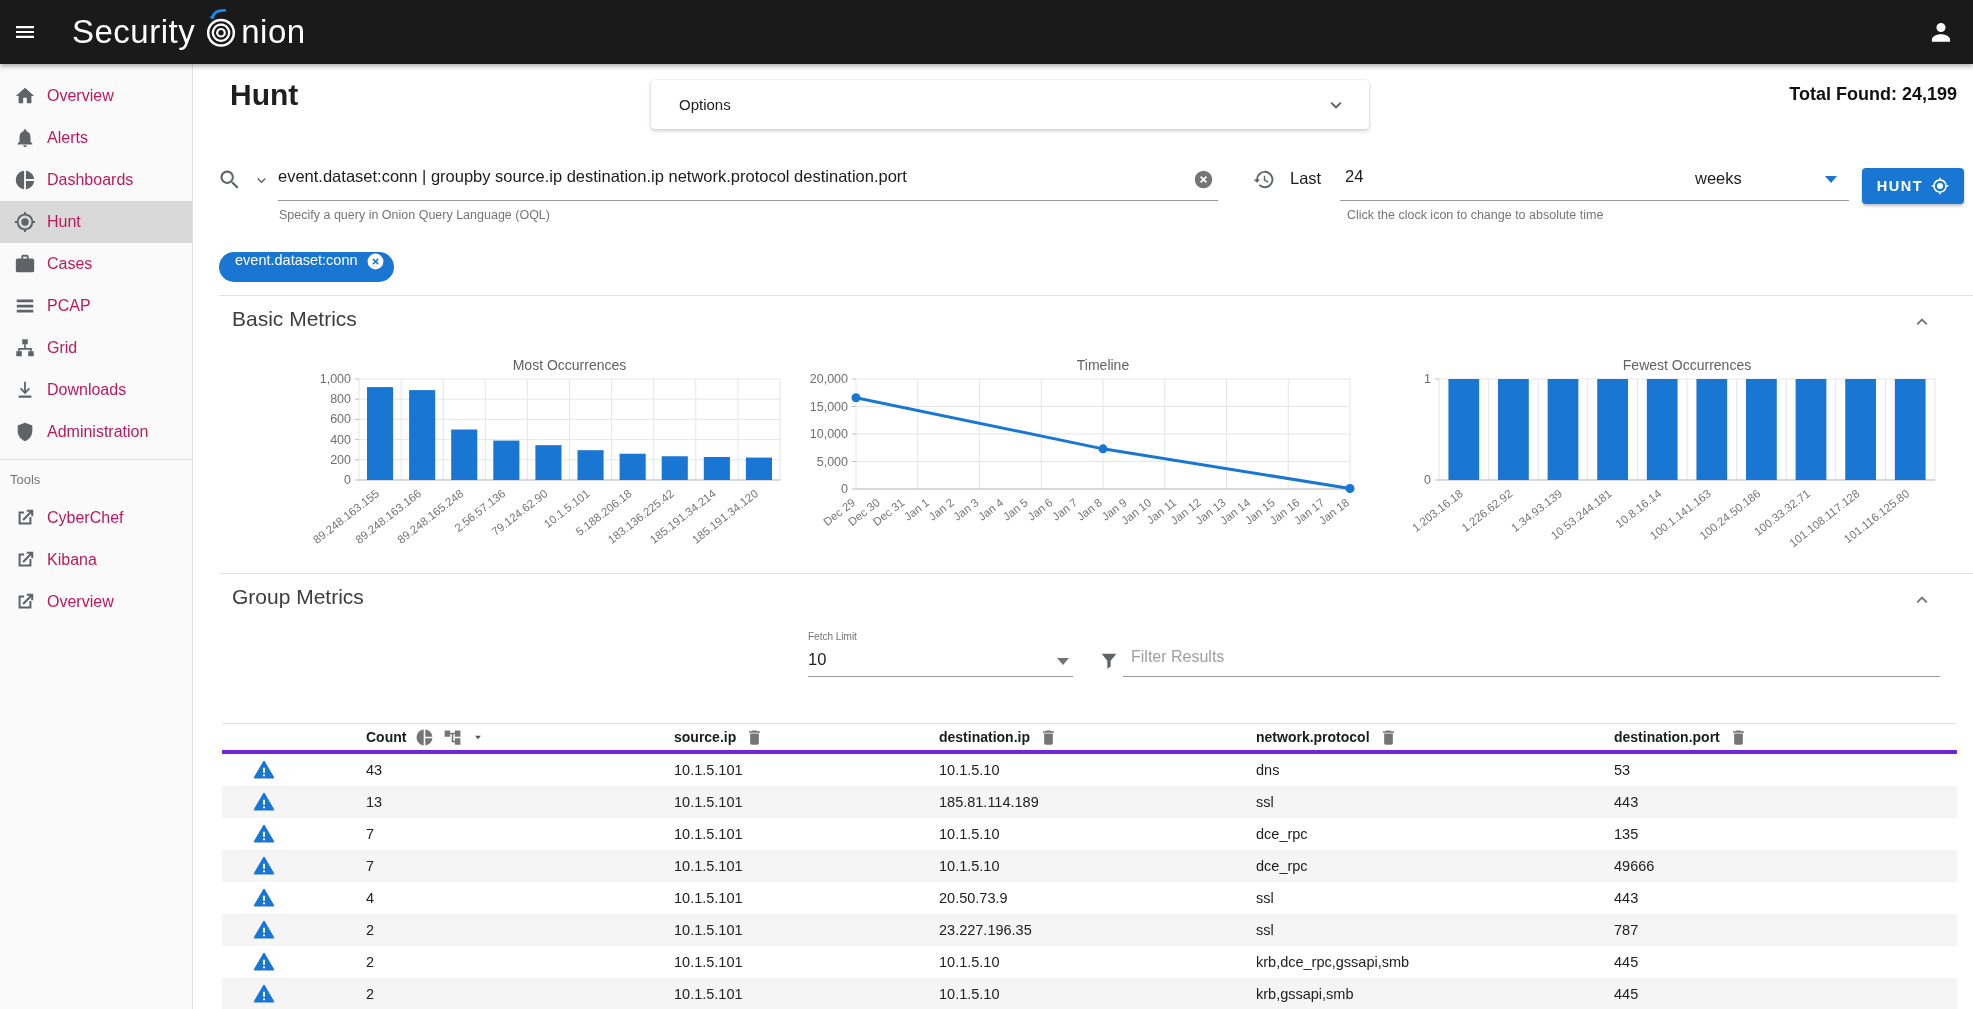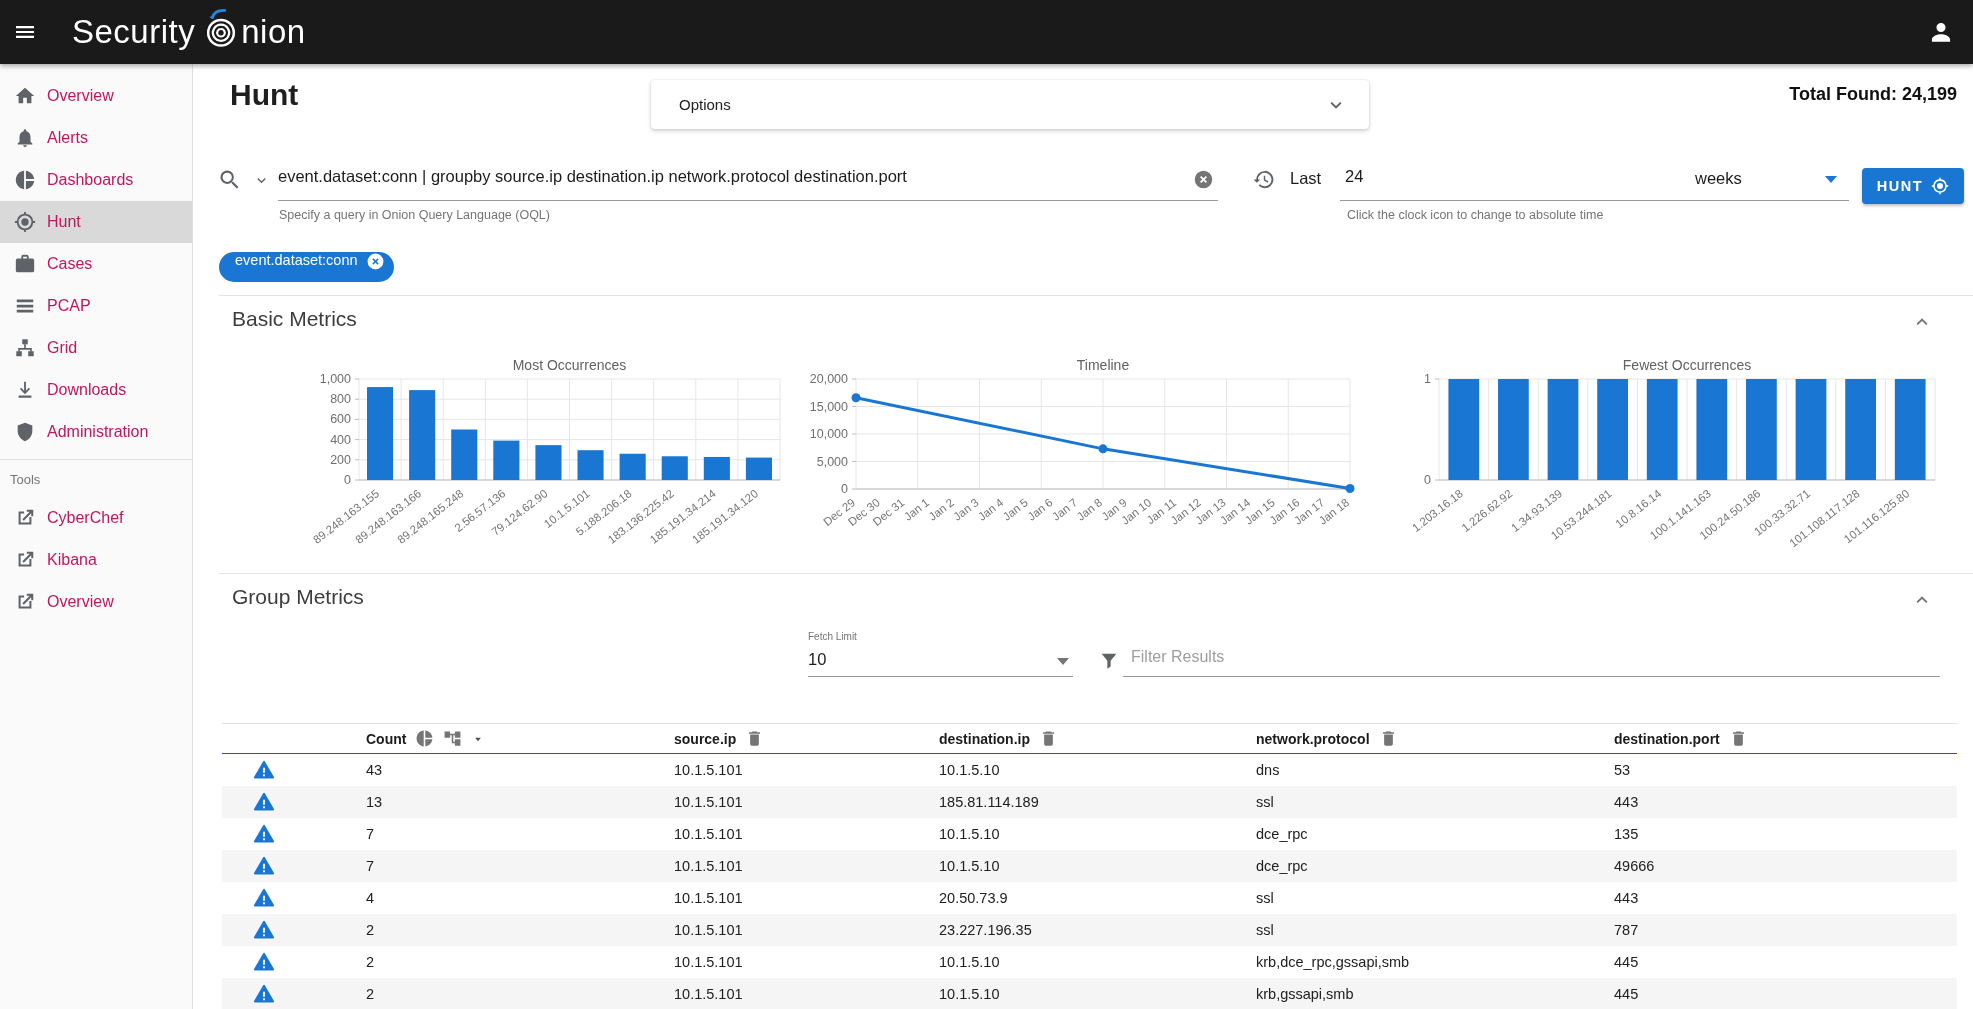--- a/index.html
+++ b/index.html
@@ -82,21 +82,21 @@
   
   .fl-label { left:615px; top:567px; font-size:10px; color:#757575; }
   .fl-value { left:615px; top:586px; font-size:16.5px; color:#1c1c1c; cursor:pointer; }
   .filter-input { left:938px; top:584px; width:760px; border:none; outline:none; background:transparent;
     font-family:"Liberation Sans",sans-serif; font-size:16px; color:#1c1c1c; }
   .filter-input::placeholder { color:#9e9e9e; opacity:1; }
 
   
   .gm-table { left:29px; top:659px; width:1735px; }
   .trow { display:grid; grid-template-columns:144px 308px 265px 317px 358px 1fr; align-items:center; }
-  .thead { height:31px; border-top:1px solid #e0e0e0; border-bottom:1px solid #6d28d9; background:#fff; }
+  .thead { height:31px; border-top:1px solid #e0e0e0; border-bottom:4px solid #6d28d9; background:#fff; }
   .thead .cell { display:flex; align-items:center; gap:9px; font-size:14px; font-weight:700; color:#1c1c1c; }
   .thead .cell svg { width:19px; height:19px; color:#757575; cursor:pointer; }
   .thead .cell .cdn { width:14px; height:14px; color:#555; }
   .tbody .trow { height:32px; font-size:14.5px; color:#212121; }
   .tbody .trow:nth-child(even) { background:#f5f5f5; }
   .warncell { padding-left:31px; }
   .warncell svg { width:22px; height:22px; color:#1976d2; display:block; cursor:pointer; }
 </style>
 </head>
 <body>

